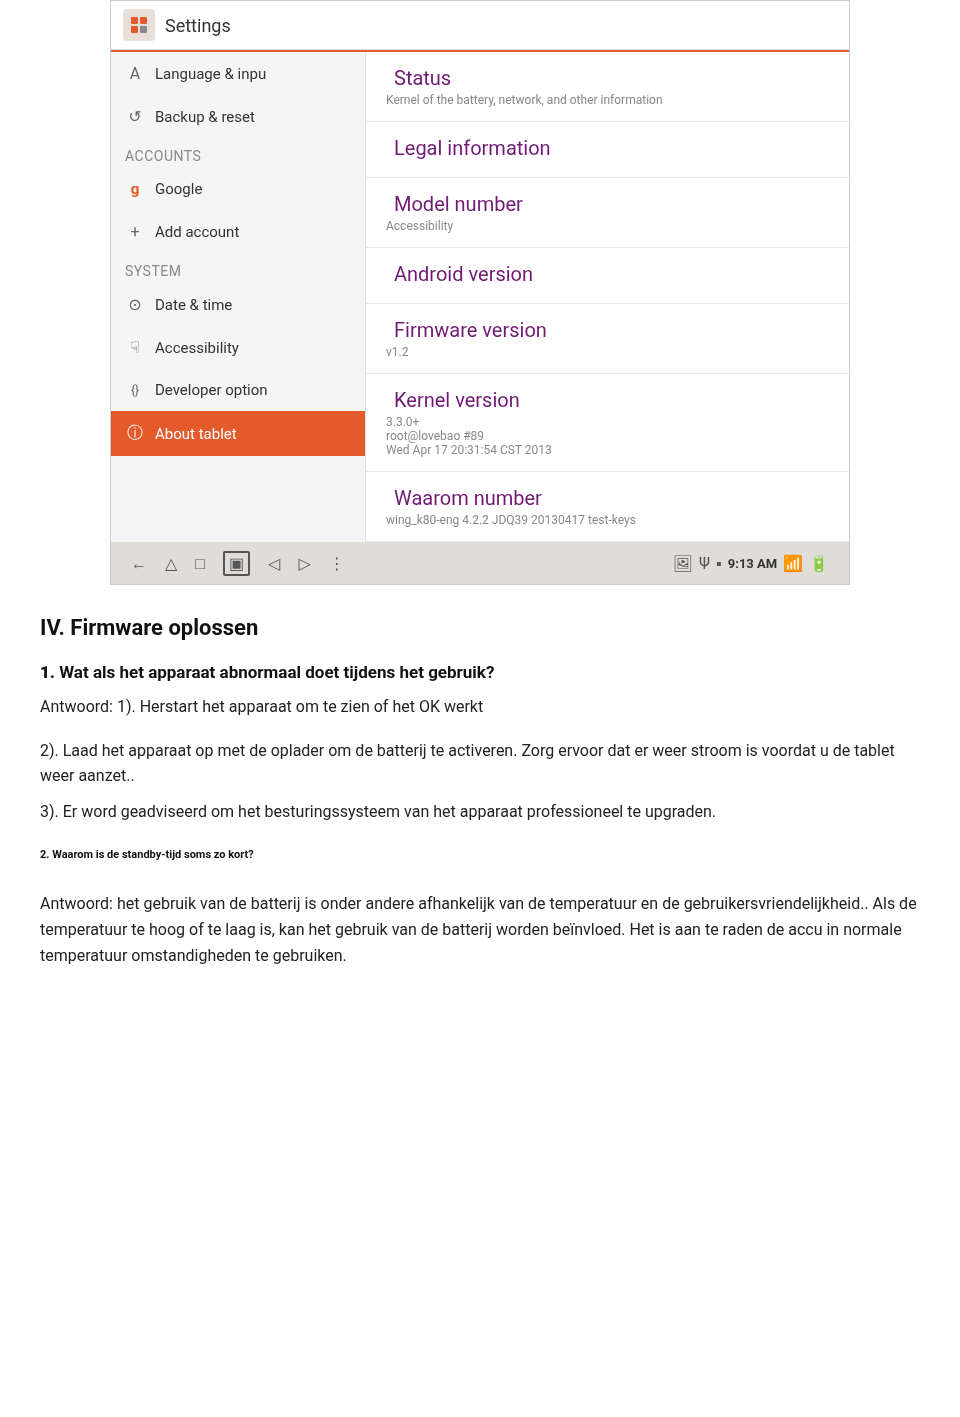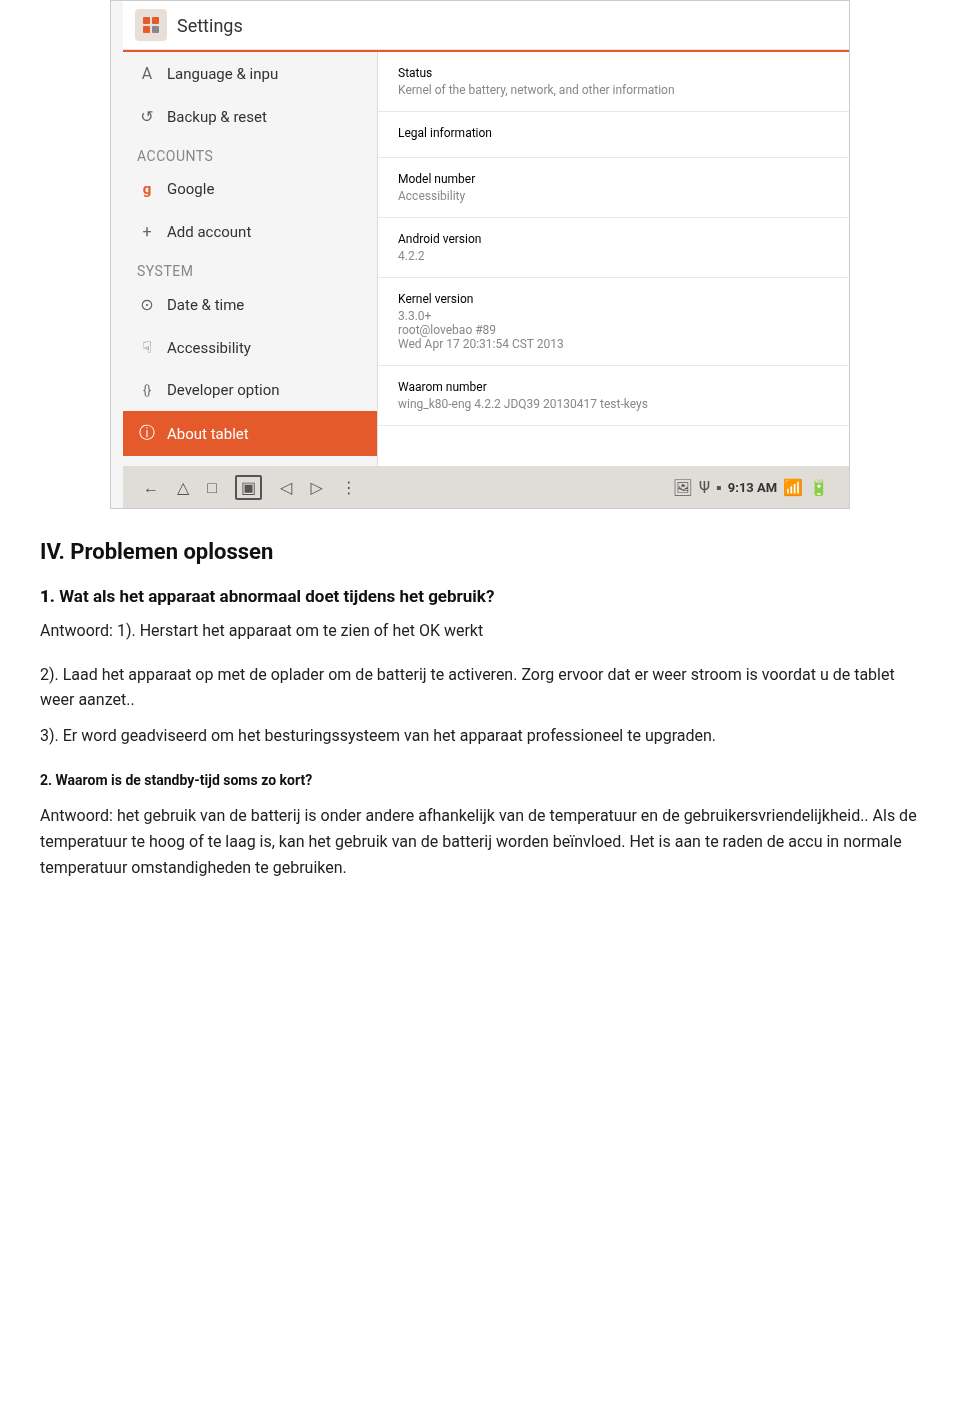--- a/index.html
+++ b/index.html
@@ -9,21 +9,20 @@
       width: 960px;
       min-height: 1417px;
     }
 
     
     .screenshot {
       width: 740px;
       margin: 0 auto;
       border: 1px solid #ccc;
       background: #f5f5f5;
-      padding-left: 12px;
     }
 
     
     .title-bar {
       background: #fff;
       padding: 8px 12px;
       display: flex;
       align-items: center;
       gap: 10px;
       border-bottom: 1px solid #e0e0e0;
@@ -101,23 +100,24 @@
       background: #fff;
       padding: 0;
     }
 
     .content-item {
       padding: 14px 20px;
       border-bottom: 1px solid #e8e8e8;
       cursor: pointer;
     }
     .content-item-title {
-      font-size: 12px;
-      color: #000000;
+      font-size: 20px;
+      color: #701a75;
       margin-bottom: 3px;
+      margin-left: 8px;
     }
     .content-item-subtitle {
       font-size: 12px;
       color: #888;
     }
 
     
     .nav-bar {
       background: #e0ddd8;
       height: 42px;
@@ -177,25 +177,25 @@
     }
 
     .answer-item {
       font-size: 16px;
       color: #222;
       line-height: 1.6;
       margin-bottom: 10px;
     }
 
     .question-number {
-      font-size: 14px;
+      font-size: 11px;
       font-weight: bold;
       color: #111;
       margin-top: 24px;
-      margin-bottom: 15px;
+      margin-bottom: 30px;
     }
   </style>
 </head>
 <body>
 
 <div class="screenshot">
 
   <div class="title-bar">
     <div class="title-bar-icon">
       <svg width="20" height="20" viewBox="0 0 20 20" fill="none">
@@ -270,23 +270,26 @@
         <div class="content-item-title">Legal information</div>
       </div>
 
       <div class="content-item">
         <div class="content-item-title">Model number</div>
         <div class="content-item-subtitle">Accessibility</div>
       </div>
 
       <div class="content-item">
         <div class="content-item-title">Android version</div>
-        <div class="content-item-subtitle">4.2.2</div>
-      </div>
-
+      </div>
+
+      <div class="content-item">
+        <div class="content-item-title">Firmware version</div>
+        <div class="content-item-subtitle">v1.2</div>
+      </div>
 
       <div class="content-item">
         <div class="content-item-title">Kernel version</div>
         <div class="content-item-subtitle" style="white-space:pre-line;">3.3.0+
 root@lovebao #89
 Wed Apr 17 20:31:54 CST 2013</div>
       </div>
 
       <div class="content-item">
         <div class="content-item-title">Waarom number</div>
@@ -313,21 +316,21 @@
       <span style="font-size:13px; font-weight:bold; color:#333;">9:13 AM</span>
       <span class="nav-icon">📶</span>
       <span class="nav-icon">🔋</span>
     </div>
   </div>
 
 </div>
 
 <div class="text-content">
 
-  <h2 class="section-heading">IV. Problemen oplossen</h2>
+  <h2 class="section-heading">IV. Firmware oplossen</h2>
 
   <p class="question">
     <strong>1.</strong>
     <span>Wat als het apparaat abnormaal doet tijdens het gebruik?</span>
   </p>
 
   <div class="answer-block">Antwoord: 1). Herstart het apparaat om te zien of het OK werkt</div>
 
   <div class="answer-item">2). Laad het apparaat op met de oplader om de batterij te activeren. Zorg ervoor dat er weer stroom is voordat u de tablet weer aanzet..</div>
   <div class="answer-item">3). Er word geadviseerd om het besturingssysteem van het apparaat professioneel te upgraden.</div>

